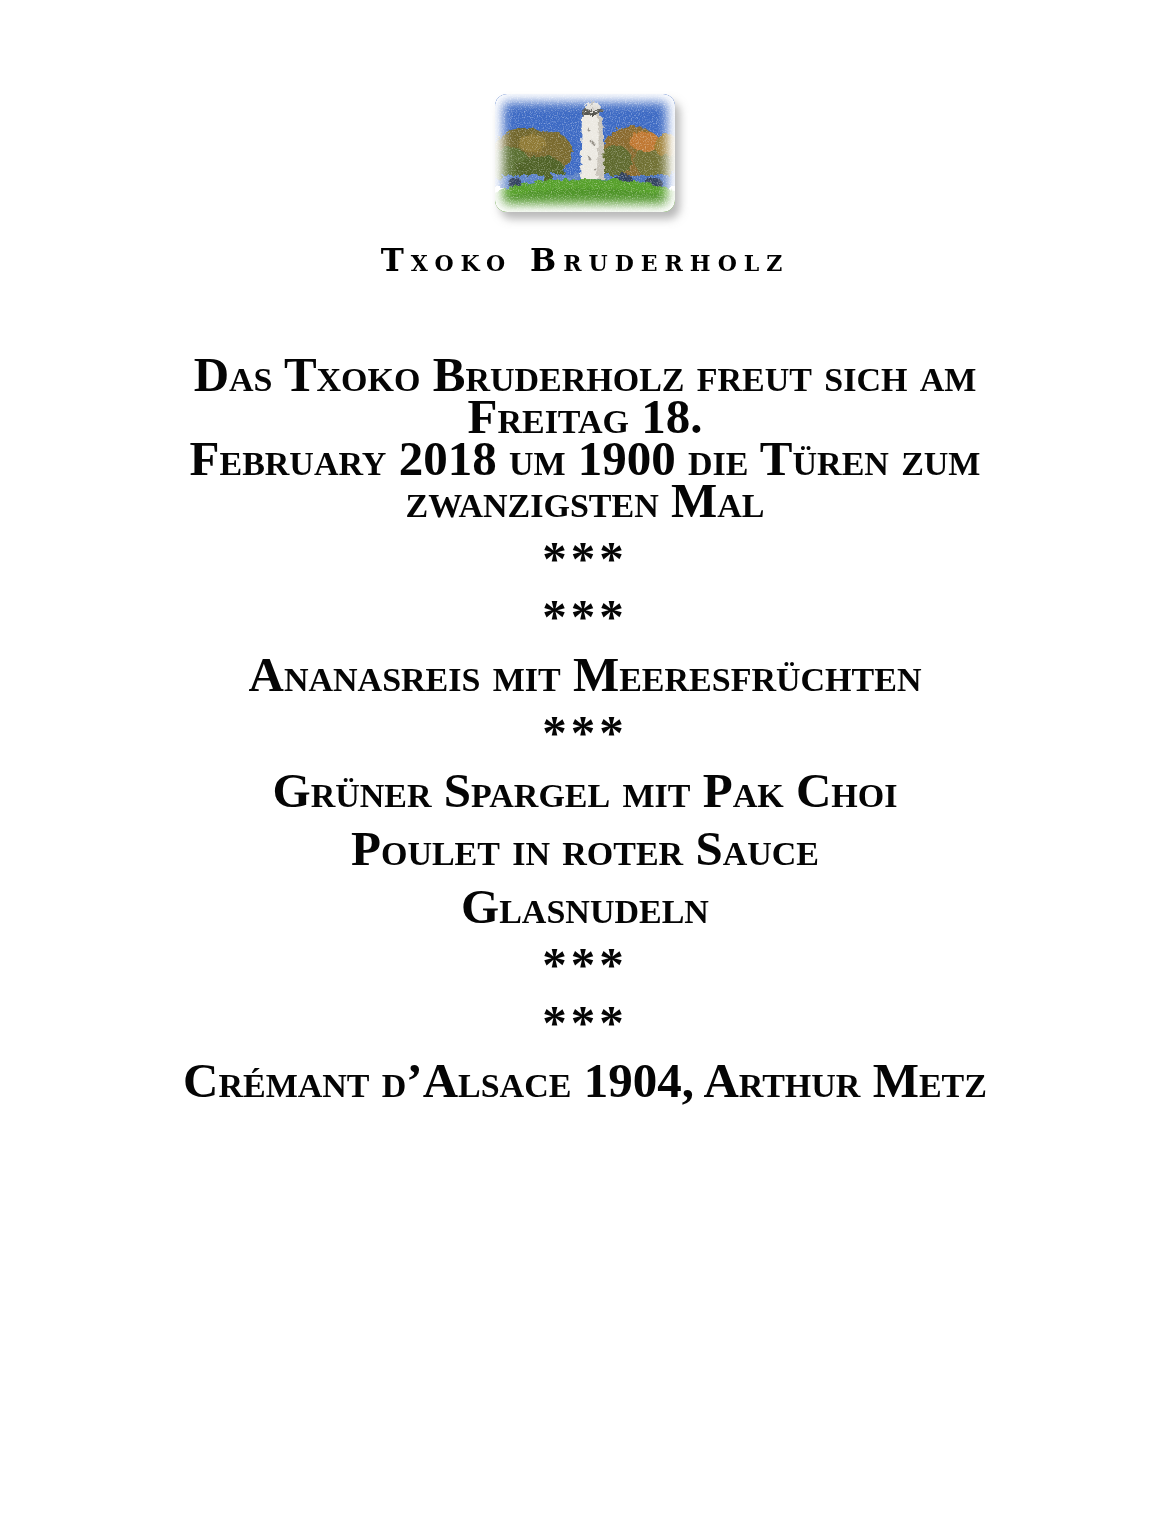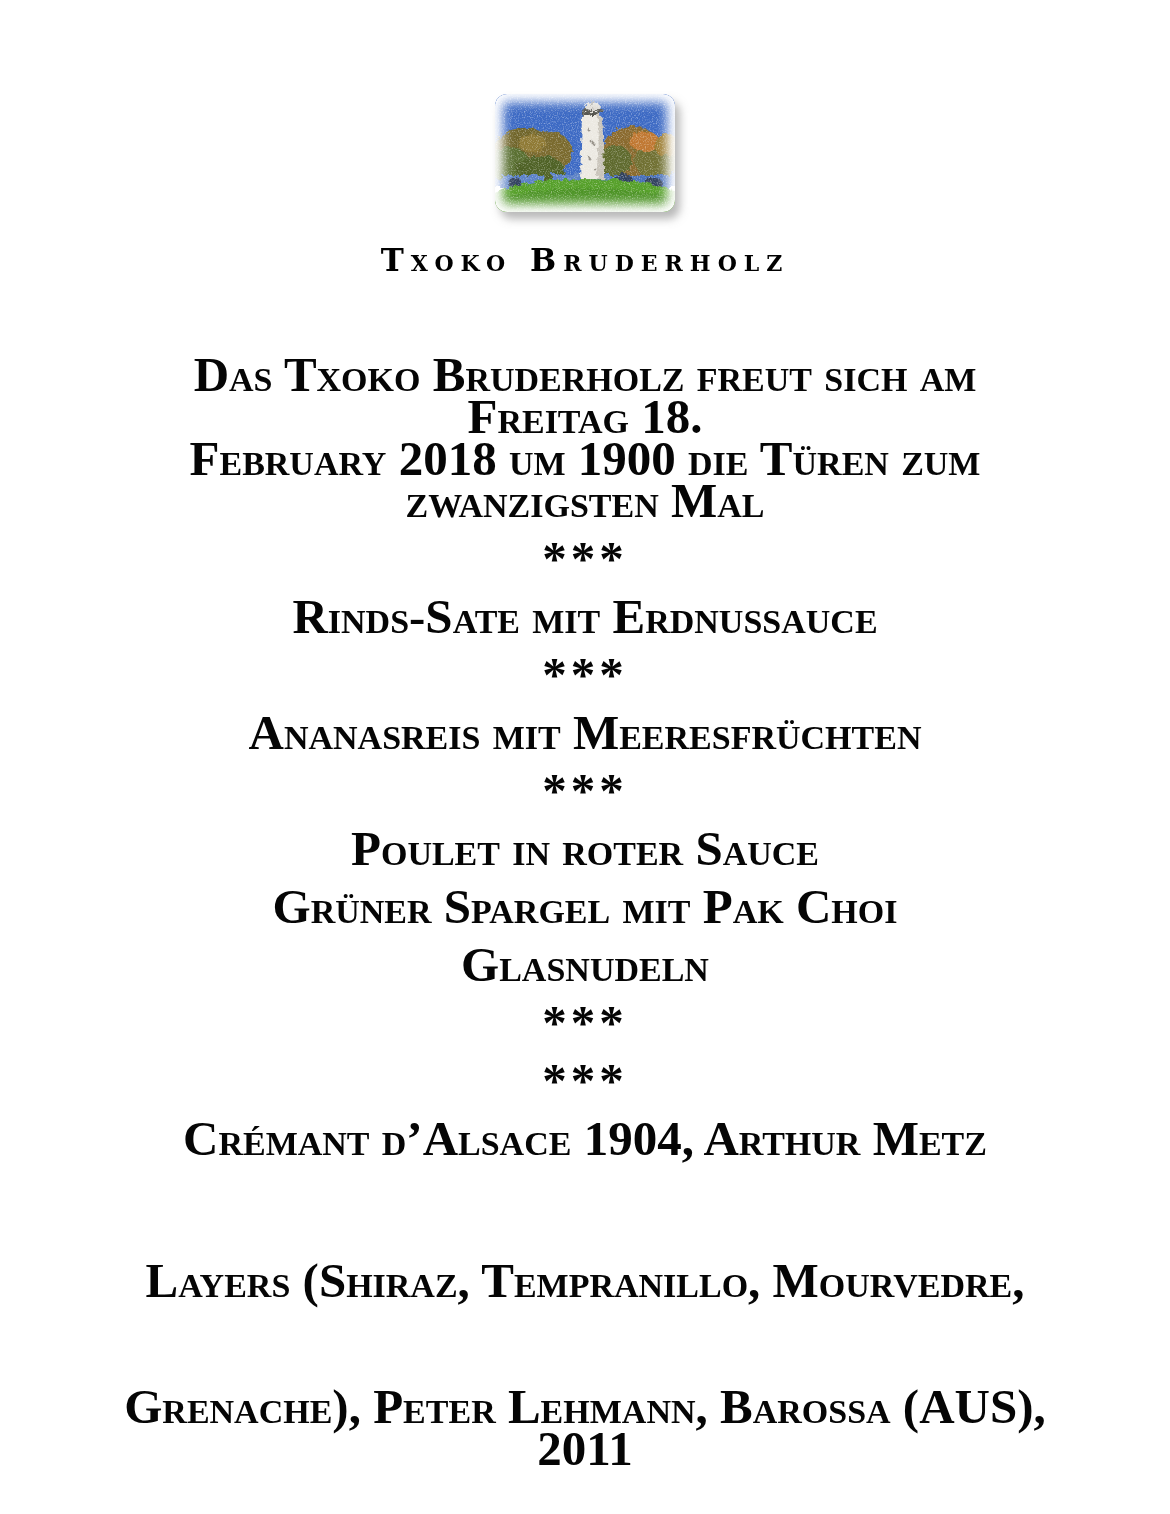--- a/index.html
+++ b/index.html
@@ -130,37 +130,32 @@
 
   <h1 class="title">Txoko Bruderholz</h1>
 
   <div class="intro">
     <div class="iline">Das Txoko Bruderholz freut sich am Freitag 18.</div>
     <div class="iline">February 2018 um 1900 die Türen zum zwanzigsten Mal</div>
   </div>
 
   <div class="line sep">***</div>
 
-  <div class="line">Rinds-Sate mit Erdnussauce</div>
 
   <div class="line sep">***</div>
 
   <div class="line">Ananasreis mit Meeresfrüchten</div>
 
   <div class="line sep">***</div>
 
+  <div class="line">Grüner Spargel mit Pak Choi</div>
   <div class="line">Poulet in roter Sauce</div>
-  <div class="line">Grüner Spargel mit Pak Choi</div>
   <div class="line">Glasnudeln</div>
 
   <div class="line sep">***</div>
 
 
   <div class="line sep">***</div>
 
   <div class="line">Crémant d’Alsace 1904, Arthur Metz</div>
 
-  <div class="line">
-    <div>Layers (Shiraz, Tempranillo, Mourvedre,</div>
-    <div>Grenache), Peter Lehmann, Barossa (AUS), 2011</div>
-  </div>
 
 </div>
 
 </body></html>

